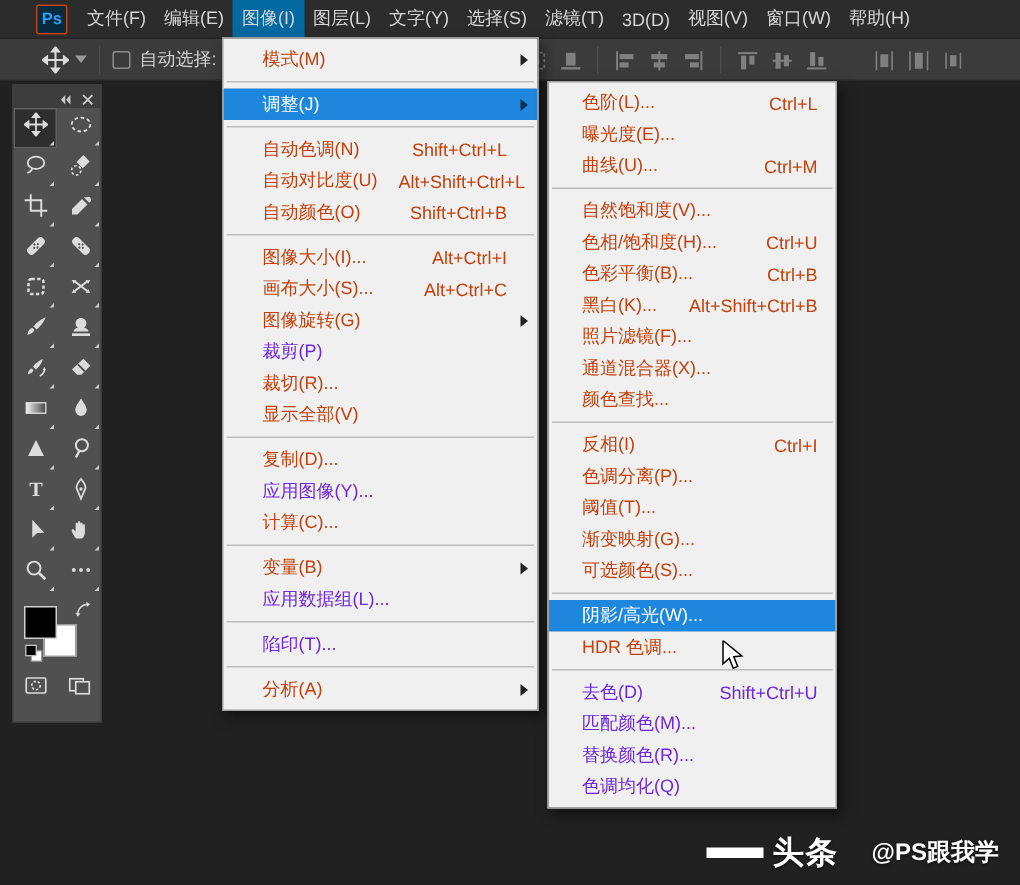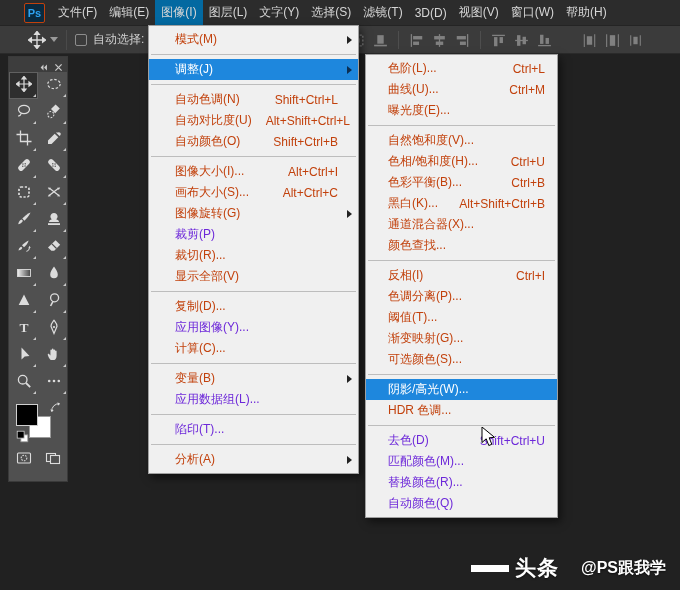--- a/index.html
+++ b/index.html
@@ -451,45 +451,49 @@
       <span class="mi-arrow"></span>
     </div>
   </div>
 
 <div class="menu-panel" id="adjust-submenu">
     <div class="menu-item">
       <span class="mi-label">色阶(L)...</span>
       <span class="mi-shortcut">Ctrl+L</span>
     </div>
     <div class="menu-item">
+      <span class="mi-label">曝光度(E)...</span>
+      <span class="mi-shortcut"></span>
+    </div>
+    <div class="menu-item">
       <span class="mi-label">曲线(U)...</span>
       <span class="mi-shortcut">Ctrl+M</span>
     </div>
-    <div class="menu-item">
-      <span class="mi-label">曝光度(E)...</span>
-      <span class="mi-shortcut"></span>
-    </div>
     <div class="menu-sep"></div>
     <div class="menu-item">
       <span class="mi-label">自然饱和度(V)...</span>
       <span class="mi-shortcut"></span>
     </div>
     <div class="menu-item">
       <span class="mi-label">色相/饱和度(H)...</span>
       <span class="mi-shortcut">Ctrl+U</span>
     </div>
     <div class="menu-item">
       <span class="mi-label">色彩平衡(B)...</span>
       <span class="mi-shortcut">Ctrl+B</span>
     </div>
     <div class="menu-item">
       <span class="mi-label">黑白(K)...</span>
       <span class="mi-shortcut">Alt+Shift+Ctrl+B</span>
     </div>
     <div class="menu-item">
+      <span class="mi-label">照片滤镜(F)...</span>
+      <span class="mi-shortcut"></span>
+    </div>
+    <div class="menu-item">
       <span class="mi-label">通道混合器(X)...</span>
       <span class="mi-shortcut"></span>
     </div>
     <div class="menu-item">
       <span class="mi-label">颜色查找...</span>
       <span class="mi-shortcut"></span>
     </div>
     <div class="menu-sep"></div>
     <div class="menu-item">
       <span class="mi-label">反相(I)</span>
@@ -527,21 +531,21 @@
     </div>
     <div class="menu-item disabled">
       <span class="mi-label">匹配颜色(M)...</span>
       <span class="mi-shortcut"></span>
     </div>
     <div class="menu-item disabled">
       <span class="mi-label">替换颜色(R)...</span>
       <span class="mi-shortcut"></span>
     </div>
     <div class="menu-item disabled">
-      <span class="mi-label">自动颜色(Q)</span>
+      <span class="mi-label">色调均化(Q)</span>
       <span class="mi-shortcut"></span>
     </div>
   </div>
 
 <div class="cursor">
   <svg viewBox="0 0 17 21">
       <path d="M1 0 L1 15.5 L5.2 11.8 L7.8 18.5 L10.8 17.3 L8.2 10.8 L13.5 10.3 Z" fill="#ffffff" stroke="#000" stroke-width="1"></path>
     </svg>
 </div>
 

